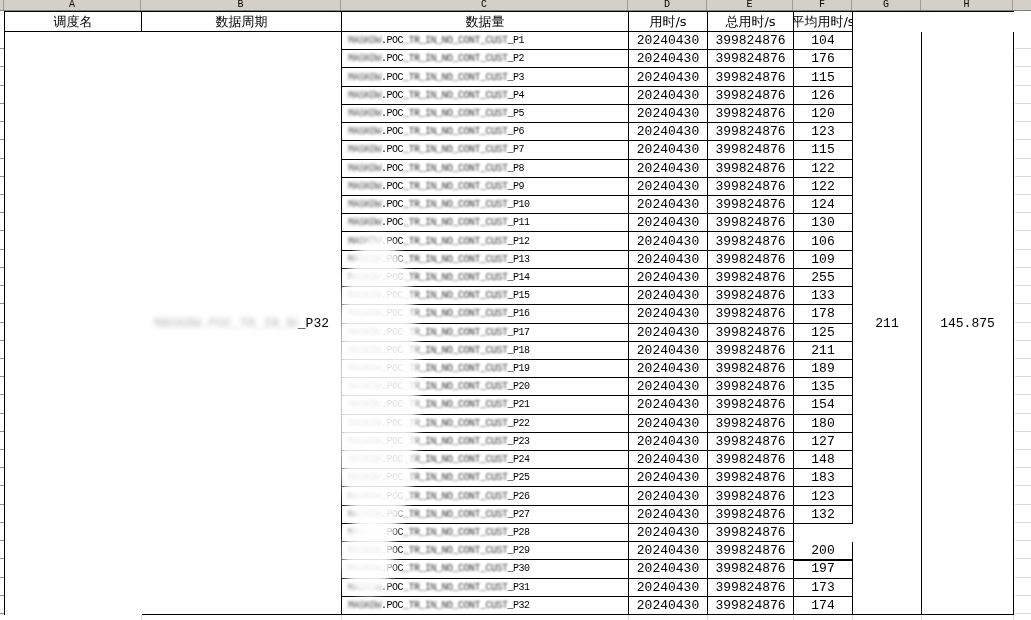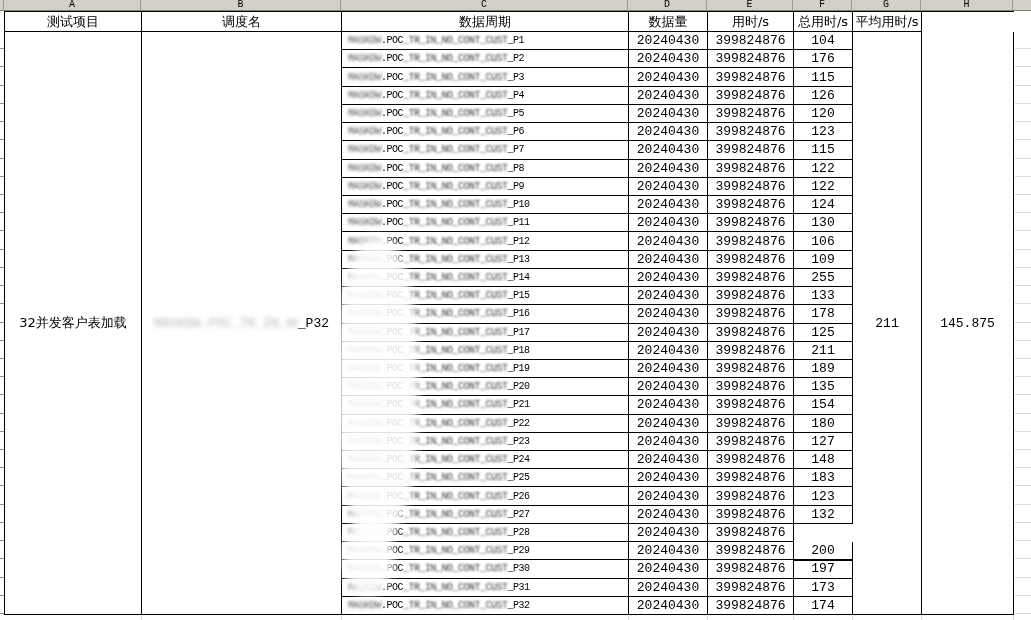--- a/index.html
+++ b/index.html
@@ -104,29 +104,27 @@
     <div class="letter-cell">F</div>
     <div class="letter-cell">G</div>
     <div class="letter-cell">H</div>
     <div class="letter-cell"></div>
   </div>
 
 <div id="strip-header"></div>
 <div id="strip-body"></div>
 
 <div id="grid">
-  <div class="cell hdr">测试项目</div>
   <div class="cell hdr">调度名</div>
   <div class="cell hdr">数据周期</div>
   <div class="cell hdr">数据量</div>
   <div class="cell hdr">用时/s</div>
   <div class="cell hdr">总用时/s</div>
   <div class="cell hdr">平均用时/s</div>
 
-  <div class="cell merged-a">32并发客户表加载</div>
 
   <div class="cell merged-b">
     <span class="redact-heavy">MASKDW.POC_TR_IN_NO_CONT_CUST</span>
     <span class="b-suffix">_P32</span>
   </div>
 
   <div class="cell merged-g num-cell">211</div>
   <div class="cell merged-h num-cell">145.875</div>
 
 <div class="cell name-cell" style="grid-area: 2 / 3;">

